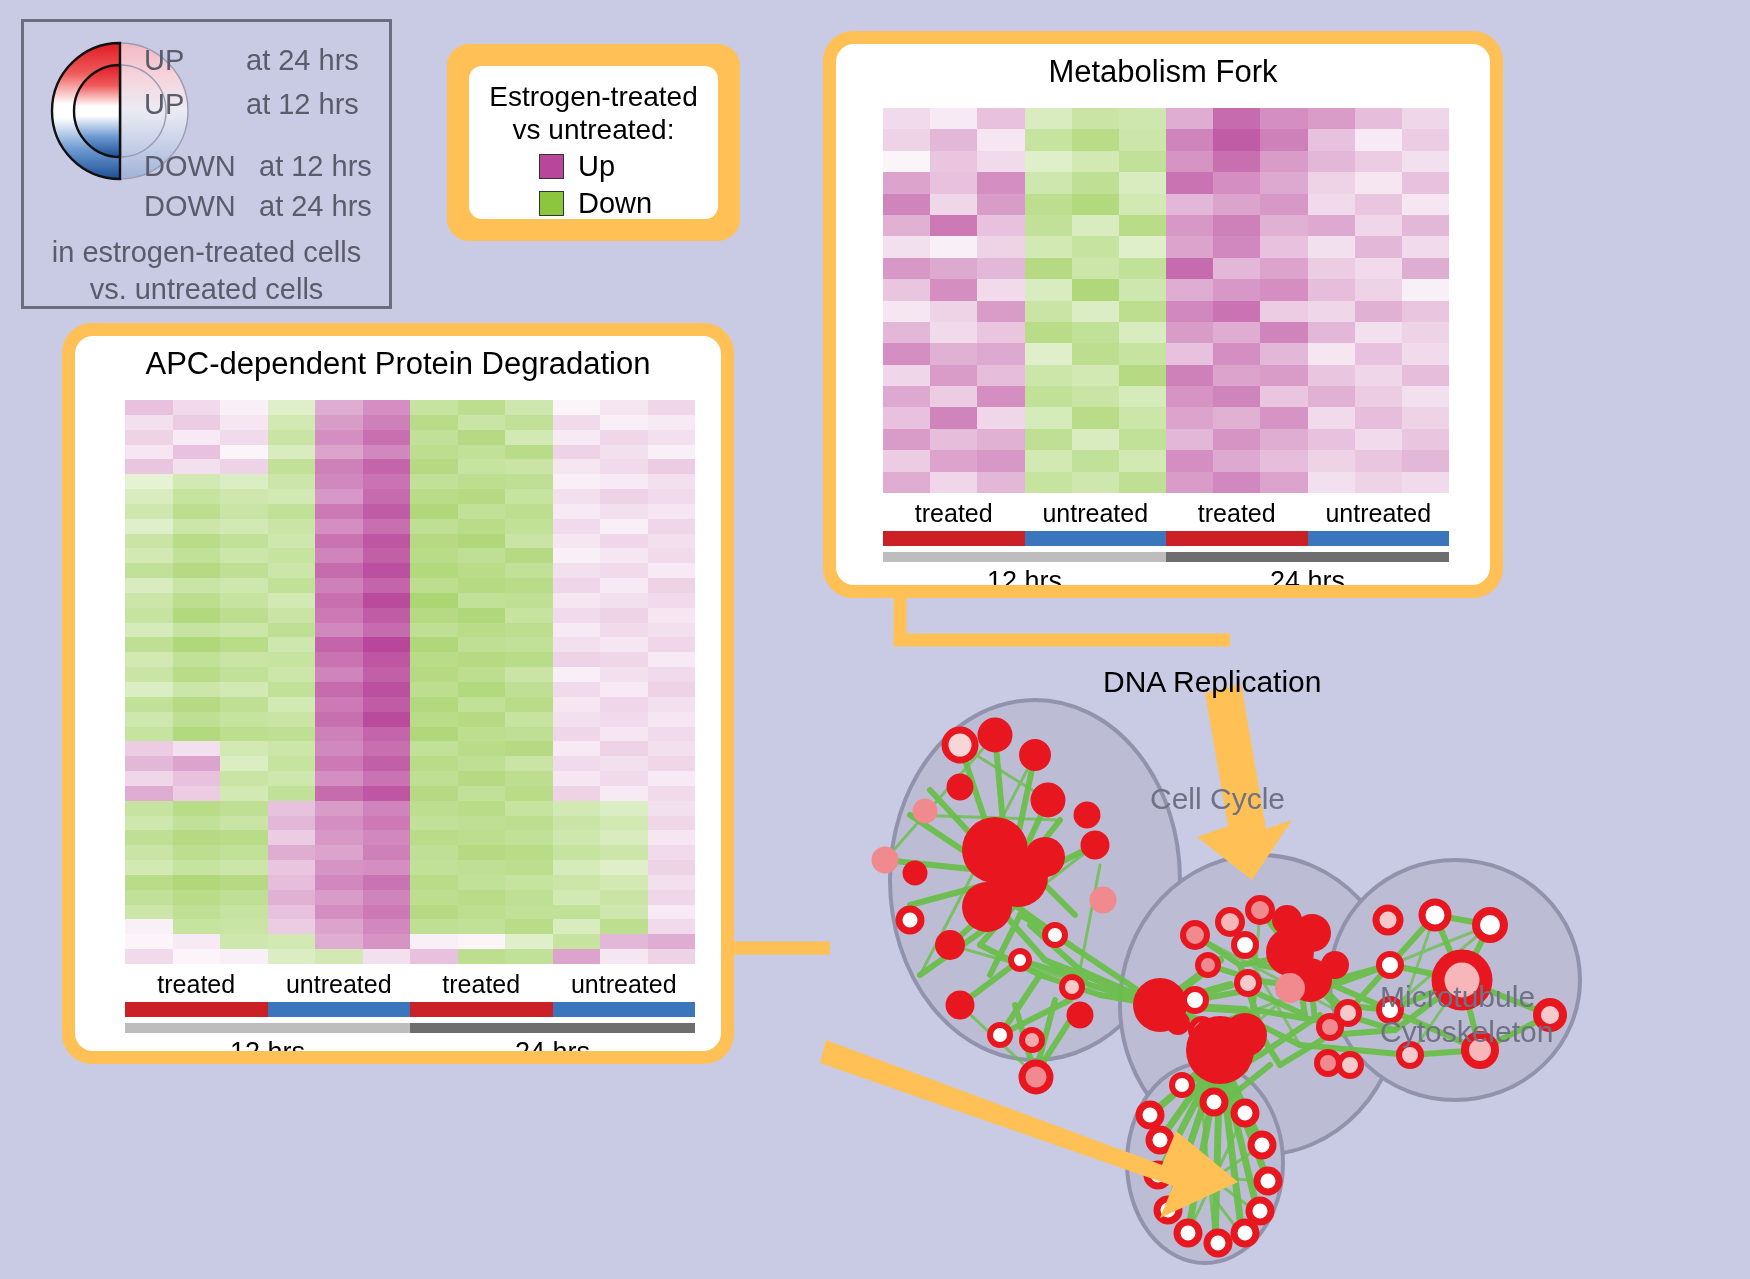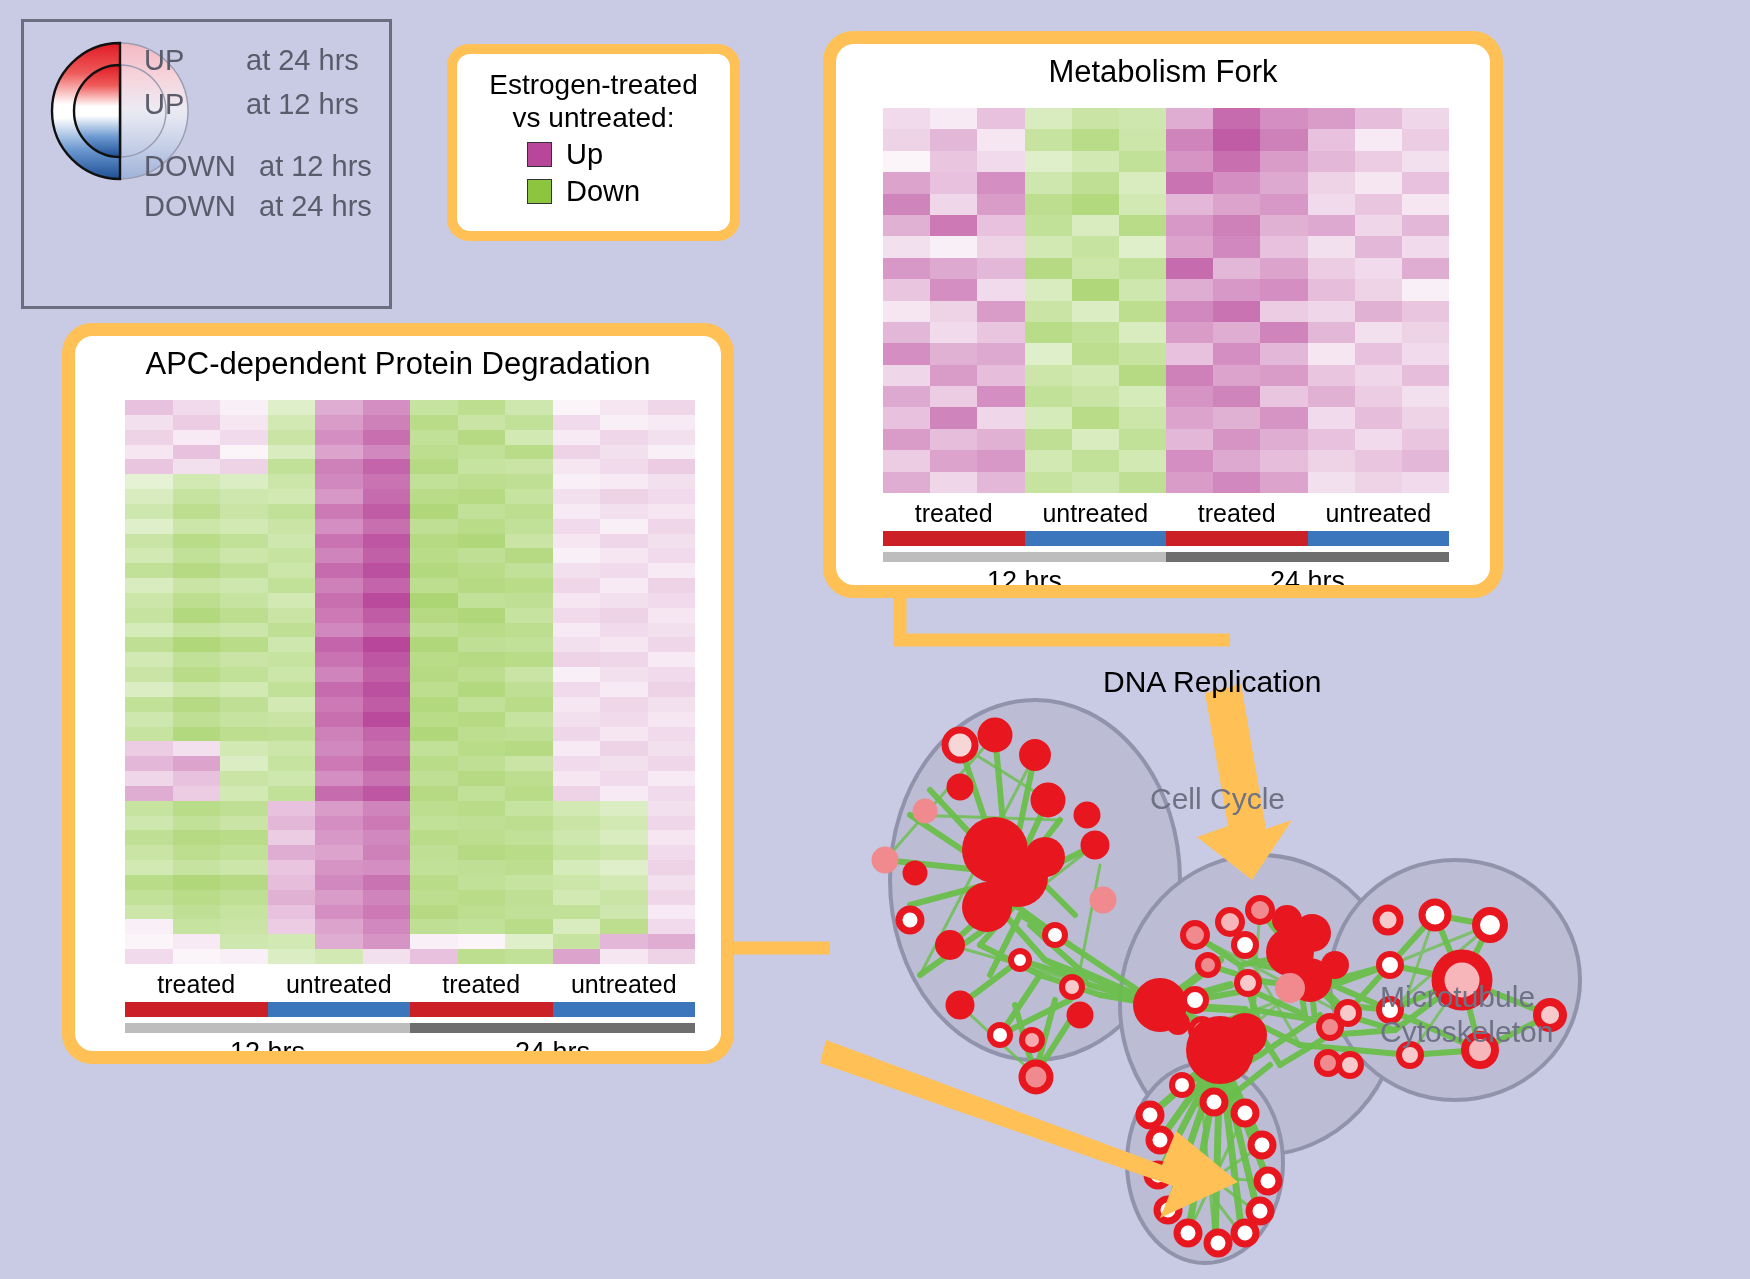--- a/index.html
+++ b/index.html
@@ -22,21 +22,21 @@
   .ck-tag{position:absolute;color:#5a5c6b;font-size:29px;}
   #ck-caption{
     position:absolute;left:0;right:0;top:176px;text-align:center;
     color:#5a5c6b;font-size:29px;line-height:1.28;
   }
 
   
   #legend{
     position:absolute;left:447px;top:44px;width:293px;height:197px;
     background:#ffc155;border-radius:22px;
-    box-sizing:border-box;padding:10px;
+    box-sizing:border-box;padding:22px;
   }
   #legend-inner{
     width:100%;height:100%;background:#fff;border-radius:13px;
     box-sizing:border-box;padding:14px 10px 6px 10px;
   }
   #legend-title{font-size:28px;text-align:center;line-height:1.18;color:#000;}
   .legend-entry{display:flex;align-items:center;gap:14px;margin-left:60px;margin-top:4px;}
   .swatch{width:25px;height:25px;border:1px solid #333;box-sizing:border-box;}
   .legend-label{font-size:29px;color:#000;}
 
@@ -109,20 +109,22 @@
     <div class="ck-tag" style="left:120px;top:66px;">UP</div>
     <div class="ck-row" style="left:222px;top:66px;">at 12 hrs</div>
 
     <div class="ck-tag" style="left:120px;top:128px;">DOWN</div>
     <div class="ck-row" style="left:235px;top:128px;">at 12 hrs</div>
 
     <div class="ck-tag" style="left:120px;top:168px;">DOWN</div>
     <div class="ck-row" style="left:235px;top:168px;">at 24 hrs</div>
 
     <div id="ck-caption" style="top:212px;">
+      <div>in estrogen-treated cells</div>
+      <div>vs. untreated cells</div>
     </div>
   </div>
 
   <div id="legend">
     <div id="legend-inner">
       <div id="legend-title">
         <div>Estrogen-treated</div>
         <div>vs untreated:</div>
       </div>
       <div class="legend-entry">

